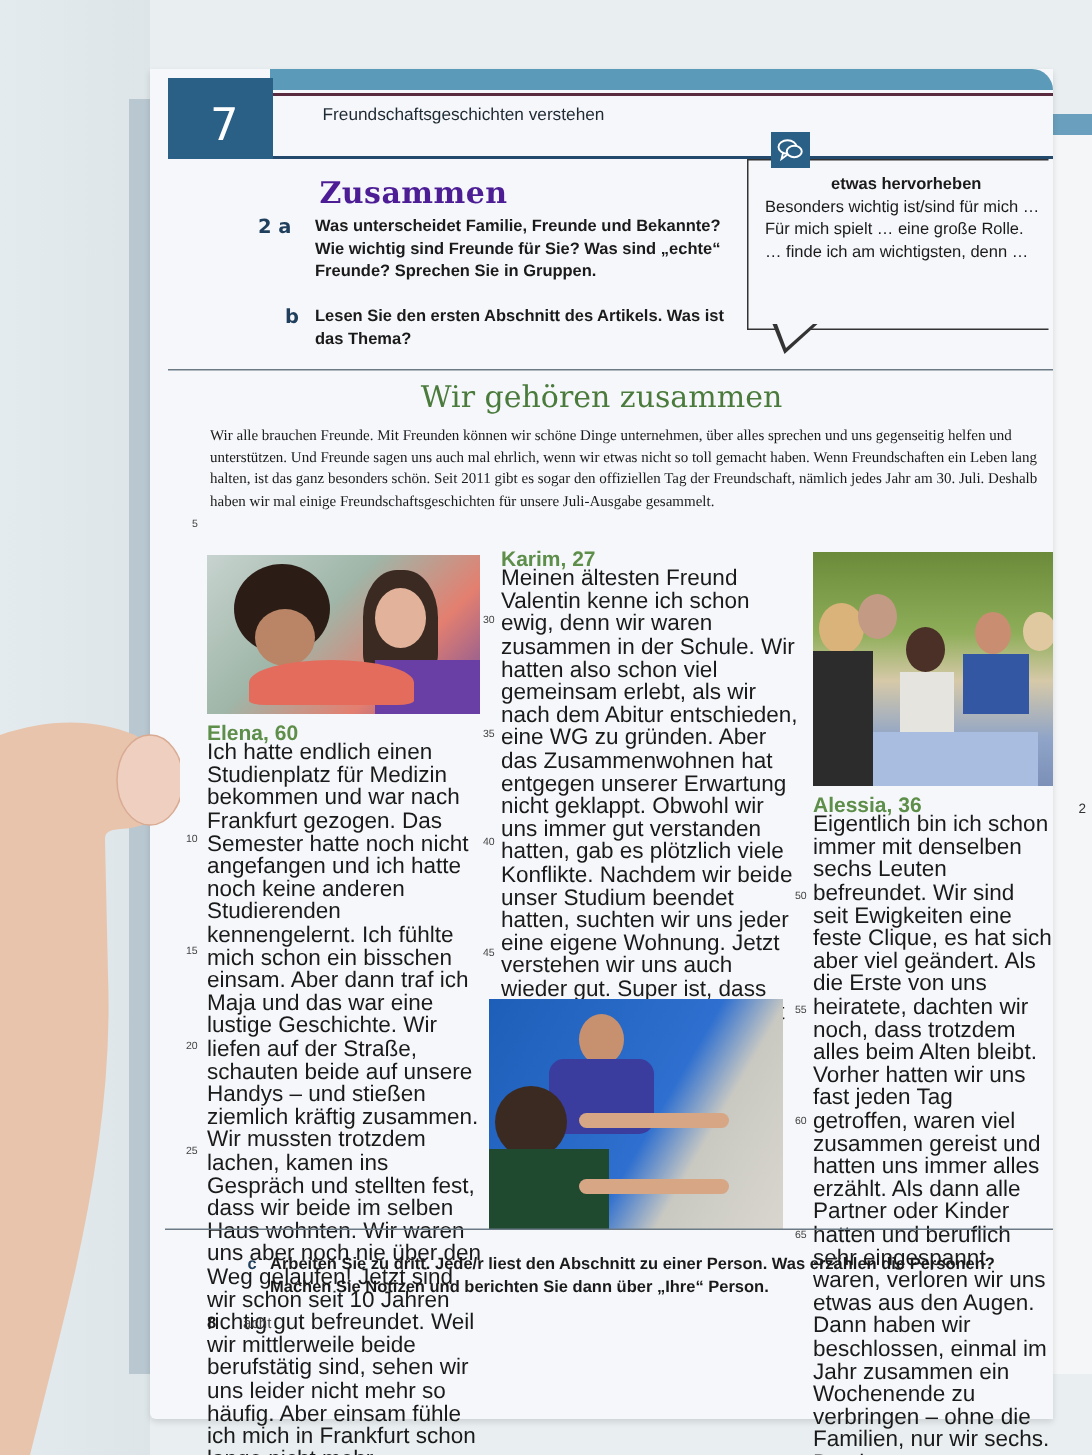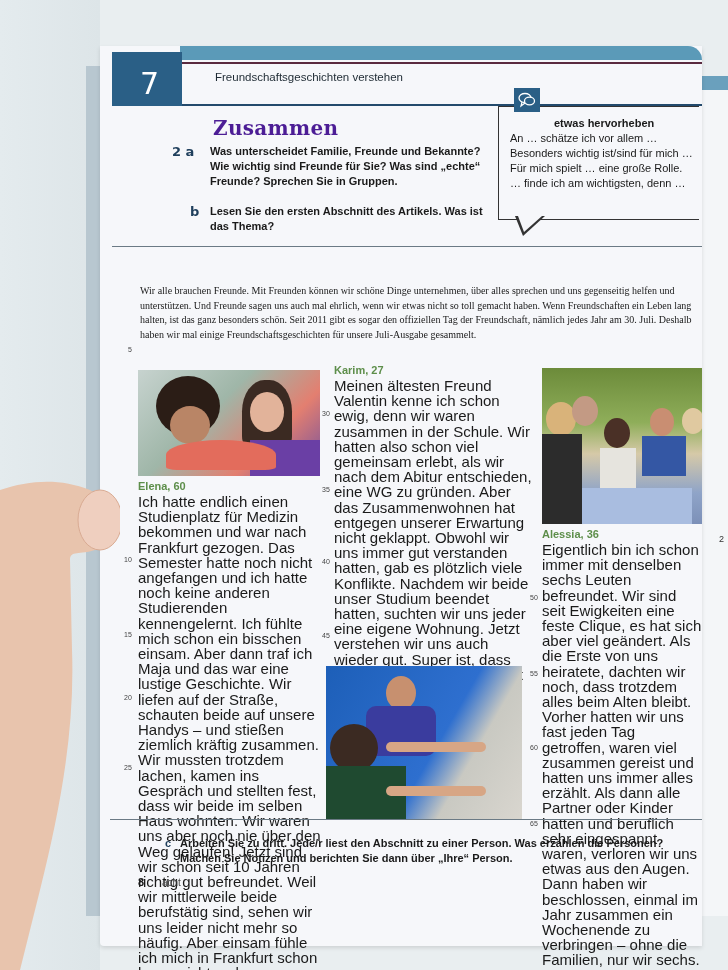--- a/index.html
+++ b/index.html
@@ -23,21 +23,21 @@
   .speech-tail{position:absolute;left:415px;top:170px;width:0;height:0;border-left:8px solid transparent;border-right:22px solid transparent;border-top:20px solid #333;}
   .speech-tail-in{position:absolute;left:418px;top:170px;width:0;height:0;border-left:6px solid transparent;border-right:18px solid transparent;border-top:16px solid #f6f7fa;}
   .speech-icon{position:absolute;left:414px;top:42px;width:26px;height:24px;background:#2a5f86;display:flex;align-items:center;justify-content:center;}
   .speech-content{position:absolute;left:410px;top:70px;width:190px;font-size:11px;line-height:15px;color:#1a1a1a;}
   .speech-content .head{font-weight:bold;margin-left:44px;}
   .divider{position:absolute;left:12px;top:200px;width:590px;height:1px;background:#6b7a85;}
   .article-title{position:absolute;left:0;top:206px;width:602px;text-align:center;font-family:"DejaVu Serif",serif;font-size:20px;color:#4a7b3c;}
   .intro{position:absolute;left:40px;top:238px;width:560px;font-size:10px;line-height:14.5px;color:#1a1a1a;font-family:Liberation Serif, serif;}
   .lnum{position:absolute;font-size:7px;color:#444;}
   .photo{position:absolute;overflow:hidden;}
-  .person-name{position:absolute;font-size:11px;color:#5d8e4a;font-weight:bold;}
+  .person-name{position:absolute;font-size:14px;color:#5d8e4a;font-weight:bold;}
   .col-text{position:absolute;font-size:15px;line-height:15.2px;color:#1a1a1a;}
   .bottom-divider{position:absolute;left:10px;top:773px;width:592px;height:1px;background:#6b7a85;}
   .task-c{position:absolute;left:80px;top:790px;font-size:11px;font-weight:bold;line-height:15px;color:#1a1a1a;width:520px;}
   .task-c .lbl{position:absolute;left:-15px;top:0;color:#1f3f5c;}
   .page-num{position:absolute;left:38px;top:830px;font-size:11px;font-weight:bold;color:#1a1a1a;}
   .page-word{position:absolute;left:62px;top:831px;font-size:10px;color:#444;}
   .hand{position:absolute;left:0;top:470px;width:120px;height:500px;}
 </style>
 </head>
 <body>
@@ -74,28 +74,28 @@
   <div class="speech-tail-in"></div>
   <div class="speech-icon">
     <svg width="18" height="16" viewBox="0 0 18 16">
         <ellipse cx="7" cy="6" rx="6" ry="4.5" fill="none" stroke="#fff" stroke-width="1.3"></ellipse>
         <ellipse cx="11.5" cy="9" rx="5" ry="3.8" fill="#2a5f86" stroke="#fff" stroke-width="1.3"></ellipse>
         <path d="M4 10 L3 14 L7 11" fill="none" stroke="#fff" stroke-width="1.2"></path>
       </svg>
   </div>
   <div class="speech-content">
     <div class="head">etwas hervorheben</div>
-    <div>An … schätze ich vor allem …</div>
     <div>Besonders wichtig ist/sind für mich …</div>
     <div>Für mich spielt … eine große Rolle.</div>
     <div>… finde ich am wichtigsten, denn …</div>
   </div>
 
   <div class="divider"></div>
 
+  <div class="article-title">Wir gehören zusammen</div>
   <div class="intro">Wir alle brauchen Freunde. Mit Freunden können wir schöne Dinge unternehmen, über alles sprechen und uns gegenseitig helfen und unterstützen. Und Freunde sagen uns auch mal ehrlich, wenn wir etwas nicht so toll gemacht haben. Wenn Freundschaften ein Leben lang halten, ist das ganz besonders schön. Seit 2011 gibt es sogar den offiziellen Tag der Freundschaft, nämlich jedes Jahr am 30. Juli. Deshalb haben wir mal einige Freundschaftsgeschichten für unsere Juli-Ausgabe gesammelt.</div>
   <span class="lnum" style="left:28px;top:300px;">5</span>
 
   <div class="photo" style="left:38px;top:324px;width:182px;height:106px;background:linear-gradient(135deg,#c7d3cf 0%,#9fb6a8 40%,#e37f70 70%,#6f4fa0 100%);">
     <div style="position:absolute;left:18px;top:6px;width:64px;height:60px;border-radius:50%;background:#2b1d16;"></div>
     <div style="position:absolute;left:32px;top:36px;width:40px;height:38px;border-radius:50%;background:#b98566;"></div>
     <div style="position:absolute;left:104px;top:10px;width:50px;height:70px;border-radius:45% 45% 20% 20%;background:#3b2a22;"></div>
     <div style="position:absolute;left:112px;top:22px;width:34px;height:40px;border-radius:50%;background:#e2b39a;"></div>
     <div style="position:absolute;left:112px;top:70px;width:70px;height:36px;background:#6a3fa5;"></div>
     <div style="position:absolute;left:28px;top:70px;width:110px;height:30px;border-radius:50% 50% 10% 10%;background:#e36c5c;"></div>

